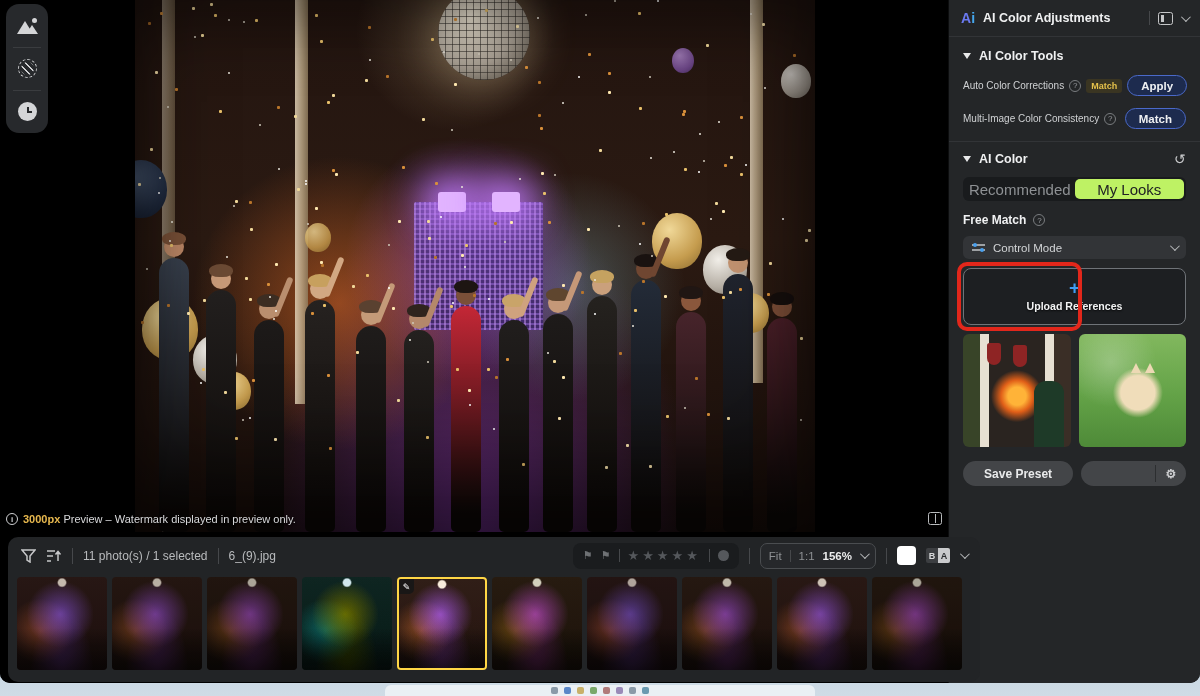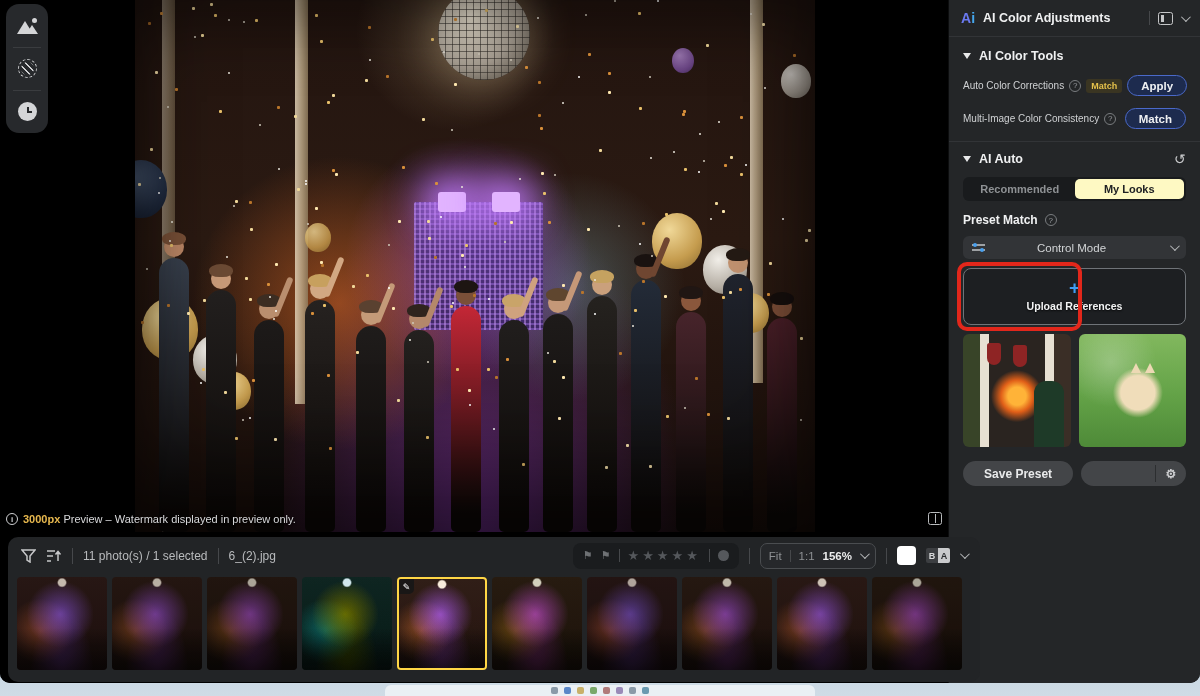--- a/index.html
+++ b/index.html
@@ -152,27 +152,27 @@
   .freebadge { background:#3a3522; color:#e5c14b; font-size:9px; font-weight:bold;
     padding:2px 5px; border-radius:3px; }
   .bluebtn { margin-left:auto; height:21px; padding:0 13px; border-radius:11px; background:#1d2b4e;
     border:1px solid #4a69ca; color:#eef0f2; font-size:11.5px; font-weight:bold;
     display:flex; align-items:center; }
 
   .rp-style { padding:10px 14px 0; flex:1; display:flex; flex-direction:column; }
   .style-head { display:flex; align-items:center; gap:8px; }
   .resetic { margin-left:auto; color:#c8c9cb; font-size:14px; line-height:1; transform:scaleX(-1); }
   .tabs { margin-top:11px; background:#191b1d; border-radius:6px; padding:2px; display:flex; height:24px; }
-  .tab { flex:1; display:flex; align-items:center; justify-content:center; font-size:11px;
-    font-weight:bold; color:#8e9194; border-radius:5px; }
-  .tab.active { background:#fef9c3; color:#202224; }
+  .tab { flex:1; display:flex; align-items:center; justify-content:center; font-size:15px;
+    font-weight:normal; color:#8e9194; border-radius:5px; }
+  .tab.active { background:#bef264; color:#202224; }
   .cm-row { margin-top:12px; display:flex; align-items:center; gap:7px; }
   .ctrlmode { margin-top:9px; height:23px; background:#323437; border-radius:6px; display:flex;
     align-items:center; padding:0 9px; gap:8px; }
-  .ctrlmode .lbl { color:#d2d4d6; font-size:11.5px; flex:1;margin-left:44px; }
+  .ctrlmode .lbl { color:#d2d4d6; font-size:11.5px; flex:1; }
   .slid { width:13px; height:11px; position:relative; flex:none; }
   .slid i { position:absolute; left:0; right:0; height:1.6px; background:#9ea1a4; }
   .slid i.t { top:2px; } .slid i.b { bottom:2px; }
   .slid em { position:absolute; width:4px; height:4px; border-radius:50%; background:#4aa0ee; }
   .slid em.t { top:.6px; left:1px; } .slid em.b { bottom:.6px; right:1px; }
 
   .ref-row { margin-top:9px; display:flex; gap:8px; position:relative; height:57px; }
   .refbtn { flex:1; border-radius:8px; display:flex; flex-direction:column; align-items:center;
     justify-content:center; gap:5px; position:relative; overflow:hidden; }
   .upload { background:#1d1f22; border:1px solid #6f7378; }
@@ -387,21 +387,21 @@
       <div class="fs-bar">
         <svg width="15" height="14" viewBox="0 0 15 14">
           <path d="M1 1 h13 l-5 6 v6 l-3-2 v-4 z" fill="none" stroke="#c6c7c9" stroke-width="1.5"></path>
         </svg>
         <svg width="16" height="14" viewBox="0 0 16 14">
           <path d="M1 2 h8 M1 7 h6 M1 12 h4 M12 12 V3 M9.5 5.5 L12 2.5 L14.5 5.5" fill="none" stroke="#c6c7c9" stroke-width="1.5"></path>
         </svg>
         <div class="vdiv"></div>
         <span class="fs-count">11 photo(s) / 1 selected</span>
         <div class="vdiv"></div>
-        <span class="fs-name">6_(2).jpg</span>
+        <span class="fs-name">6_(9).jpg</span>
         <div class="fs-spacer"></div>
         <div class="ratepill">
           <span class="flagg">⚑</span>
           <span class="flagg">⚑</span>
           <div class="vdiv" style="height:13px"></div>
           <span class="stars" id="stars">★★★★★</span>
           <div class="vdiv" style="height:13px"></div>
           <span class="dotlbl"></span>
         </div>
         <div class="vdiv"></div>
@@ -462,29 +462,29 @@
       <div class="tool-row">
         <span class="tool-lbl">Multi-Image Color Consistency</span>
         <span class="qic">?</span>
         <span class="bluebtn">Match</span>
       </div>
     </div>
 
     <div class="rp-style">
       <div class="style-head">
         <span class="tri-d"></span>
-        <span class="sec-title">AI Auto</span>
+        <span class="sec-title">AI Color</span>
         <span class="resetic">↻</span>
       </div>
       <div class="tabs">
         <span class="tab">Recommended</span>
         <span class="tab active">My Looks</span>
       </div>
       <div class="cm-row">
-        <span class="sec-title" style="font-size:12px">Preset Match</span>
+        <span class="sec-title" style="font-size:12px">Free Match</span>
         <span class="qic">?</span>
       </div>
       <div class="ctrlmode">
         <span class="slid">
             <i class="t"></i>
             <i class="b"></i>
             <em class="t"></em>
             <em class="b"></em>
           </span>
         <span class="lbl">Control Mode</span>

